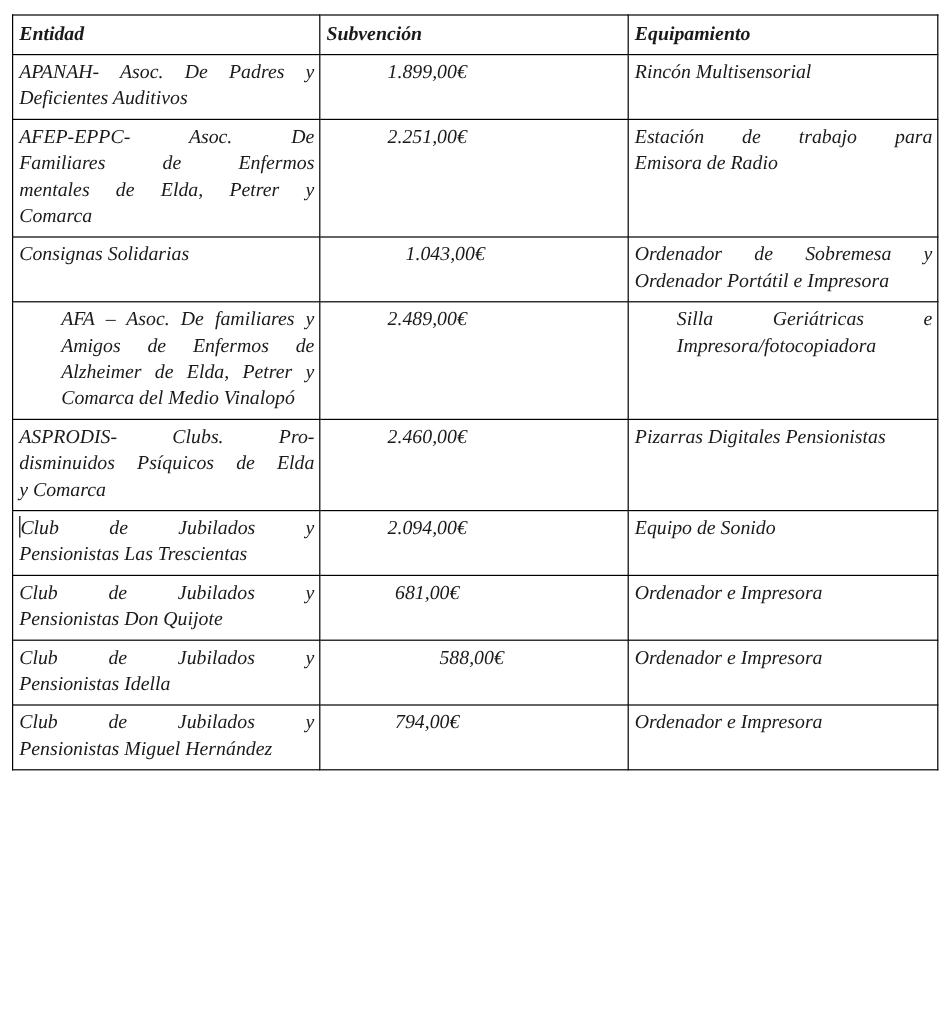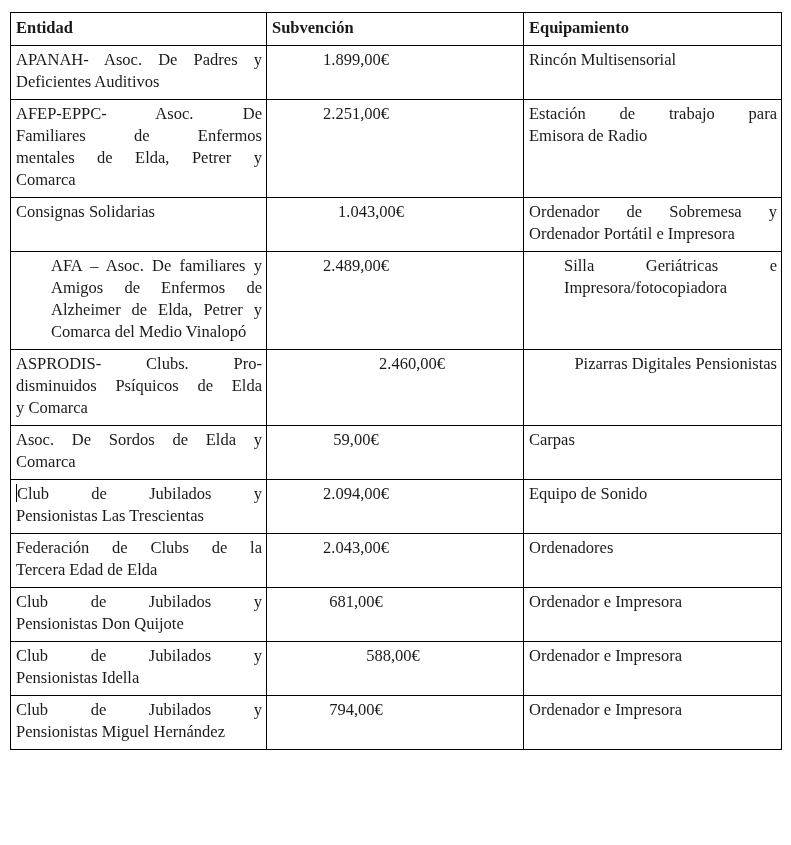--- a/index.html
+++ b/index.html
@@ -13,41 +13,42 @@
     font-family: "Liberation Serif", serif;
     font-size: 16.5px;
     line-height: 22px;
     color: #1a1a1a;
   }
   table.grant-table td, table.grant-table th {
     border: 1.5px solid #000000;
     vertical-align: top;
     padding: 3px 4px 4px 5px;
     font-weight: normal;
+    font-style: italic;
   }
   table.grant-table th {
     font-weight: bold;
     text-align: left;
     height: 24px;
     padding-top: 4px;
   }
   col.c1 { width: 256px; }
   col.c2 { width: 257px; }
   col.c3 { width: 258px; }
   td.entity { text-align: justify; text-align-last: left; }
   td.entity .j { text-align: justify; text-align-last: justify; display: block; }
   td.amount { text-align: center; padding-left: 0; padding-right: 90px; }
   td.equip { text-align: left; padding-left: 6px; }
   td.equip .j { display: block; text-align: justify; text-align-last: justify; }
   tr.r1 td { height: 46px; margin-left: 48px; }
   tr.r2 td { height: 89px; }
   tr.r3 td { height: 90px; }
   tr.r4 td { height: 46px; }
   tr.r5 td { height: 90px; padding-left: 40px; }
-  tr.r6 td { height: 68px; text-align: right; }
+  tr.r6 td { height: 68px; }
   tr.r7 td, tr.r8 td, tr.r9 td, tr.r10 td, tr.r11 td, tr.r12 td { height: 46px; }
   .caret { display: inline-block; width: 1px; height: 18px; background: #000; vertical-align: -3px; margin-right: 0; }
 </style>
 </head>
 <body>
 
 <table class="grant-table">
   <colgroup>
       <col class="c1">
       <col class="c2">
@@ -111,48 +112,28 @@
         <td class="entity">
           <span class="j">ASPRODIS- Clubs. Pro-</span>
           <span class="j">disminuidos Psíquicos de Elda</span>
           <span class="" style="display: block;">y Comarca</span>
         </td>
         <td class="amount" style="padding-left: 0px; padding-right: 78px;">2.460,00€</td>
         <td class="equip">
           <span class="" style="display: block;">Pizarras Digitales Pensionistas</span>
         </td>
       </tr>
-      <tr class="r7">
-        <td class="entity">
-          <span class="j">Asoc. De Sordos de Elda y</span>
-          <span class="" style="display: block;">Comarca</span>
-        </td>
-        <td class="amount" style="padding-left: 0px; padding-right: 78px;">59,00€</td>
-        <td class="equip">
-          <span class="" style="display: block;">Carpas</span>
-        </td>
-      </tr>
       <tr class="r8">
         <td class="entity">
           <span class="j"><span class="caret"></span>Club de Jubilados y</span>
           <span class="" style="display: block;">Pensionistas Las Trescientas</span>
         </td>
         <td class="amount" style="padding-left: 0px; padding-right: 78px;">2.094,00€</td>
         <td class="equip">
           <span class="" style="display: block;">Equipo de Sonido</span>
-        </td>
-      </tr>
-      <tr class="r9">
-        <td class="entity">
-          <span class="j">Federación de Clubs  de la</span>
-          <span class="" style="display: block;">Tercera Edad de Elda</span>
-        </td>
-        <td class="amount" style="padding-left: 0px; padding-right: 78px;">2.043,00€</td>
-        <td class="equip">
-          <span class="" style="display: block;">Ordenadores</span>
         </td>
       </tr>
       <tr class="r10">
         <td class="entity">
           <span class="j">Club de Jubilados y</span>
           <span class="" style="display: block;">Pensionistas  Don Quijote</span>
         </td>
         <td class="amount" style="padding-left: 0px; padding-right: 78px;">681,00€</td>
         <td class="equip">
           <span class="" style="display: block;">Ordenador e Impresora</span>

